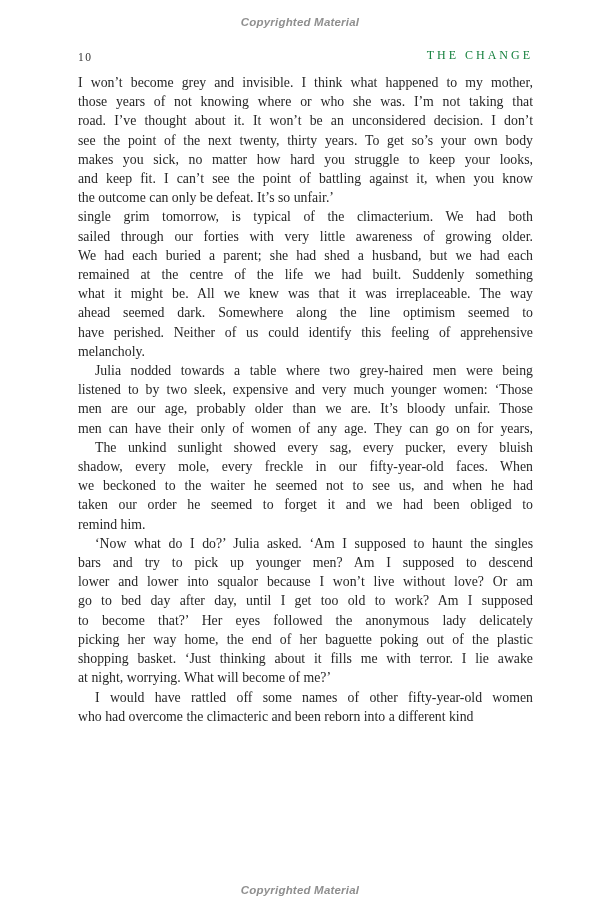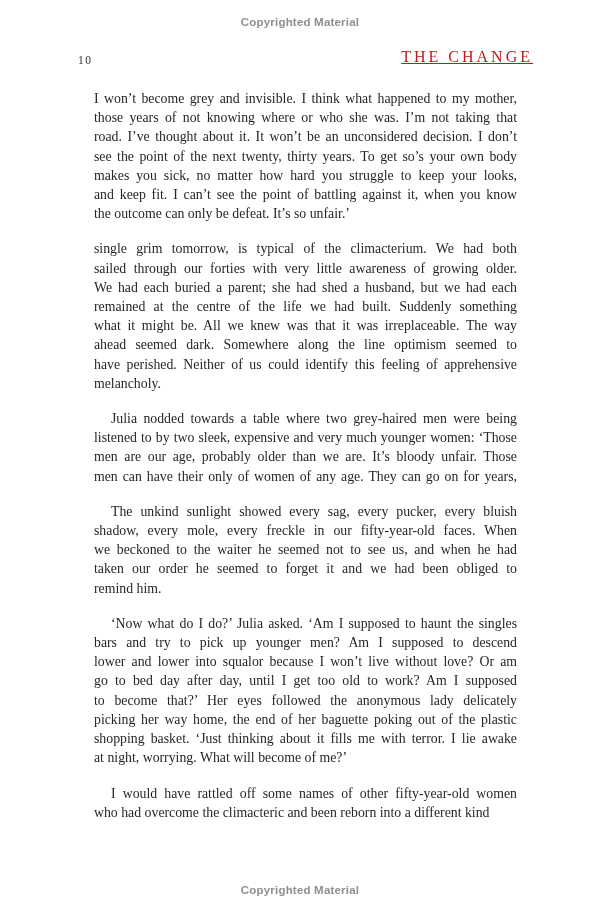--- a/index.html
+++ b/index.html
@@ -15,54 +15,54 @@
   .watermark {
     position: absolute;
     left: 0;
     width: 100%;
     text-align: center;
     font-family: "Liberation Sans", "DejaVu Sans", sans-serif;
     font-weight: bold;
     font-size: 11.5px;
     letter-spacing: 0.2px;
     color: #8f8f8f;
+    font-style: italic;
   }
   .wm-top { top: 16px; }
   .wm-bottom { top: 884px; }
   .header-row {
     position: absolute;
     top: 48px;
     left: 78px;
     width: 455px;
     display: flex;
     justify-content: space-between;
     align-items: flex-end;
   }
   .page-number {
     font-size: 11.5px;
     letter-spacing: 1.5px;
     font-variant: small-caps;
     color: #333333;
   }
   .running-title {
-    font-size: 16px;
+    font-size: 12px;
     letter-spacing: 3px;
-    color: #b91c1c;
-    text-decoration: underline;
+    color: #15803d;
   }
   .body-text {
     position: absolute;
     top: 73px;
     left: 78px;
     width: 455px;
     font-size: 13.8px;
     line-height: 19.2px;
     color: #262626;
   }
-  .para { margin: 16px; }
+  .para { margin: 0; }
   .line {
     text-align: justify;
     text-align-last: justify;
   }
   .line.last { text-align-last: left; }
   .line.first-indent { text-indent: 17px; }
 </style>
 </head>
 <body>
 

